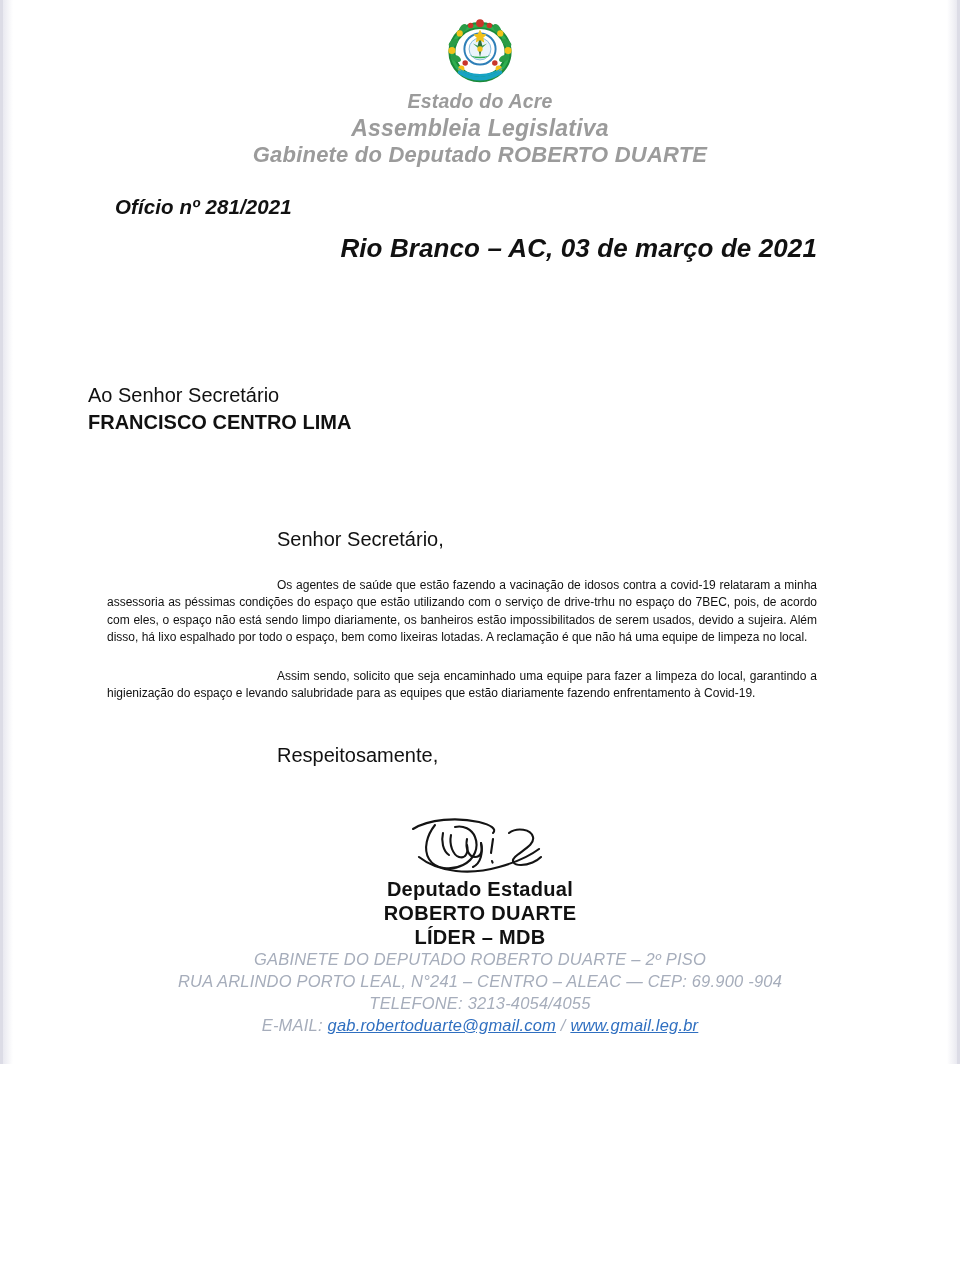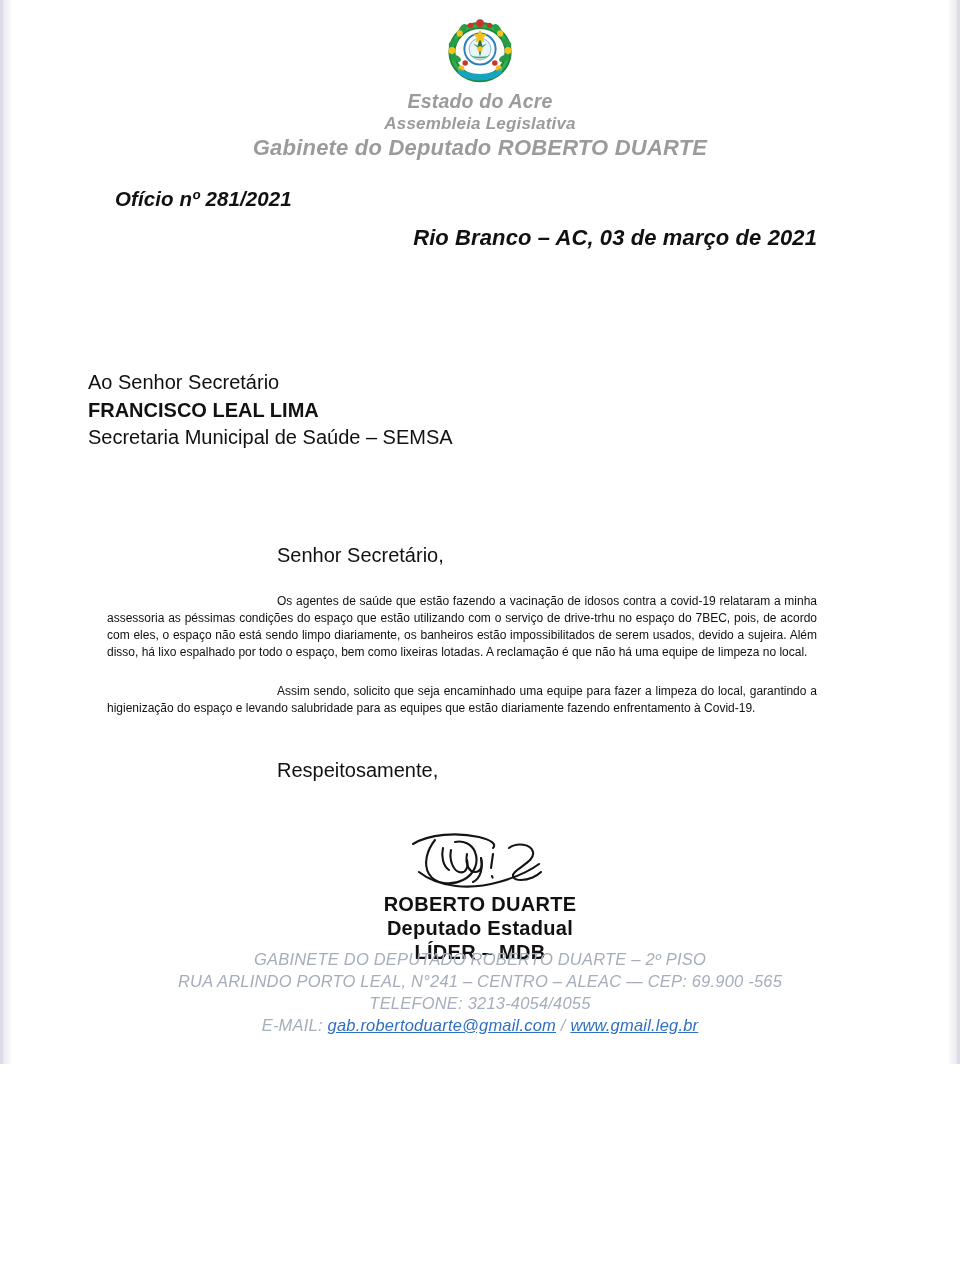--- a/index.html
+++ b/index.html
@@ -51,21 +51,21 @@
   }
   .org-lines {
     margin-top: 2px;
     color: #9b9b9b;
     font-style: italic;
     font-weight: 600;
     line-height: 1.22;
     letter-spacing: .2px;
   }
   .org-line-1 { font-size: 19.5px; }
-  .org-line-2 { font-size: 17px; text-align: center; }
+  .org-line-2 { font-size: 23px; text-align: center; }
   .org-line-3 { font-size: 22px; }
 
   
   .ref-row {
     margin-top: 26px;
     padding-left: 112px;
   }
   .oficio {
     font-style: italic;
     font-weight: bold;
@@ -73,21 +73,21 @@
     letter-spacing: .1px;
   }
   .date-row {
     margin-top: 14px;
     padding-right: 140px;
     text-align: right;
   }
   .date-text {
     font-style: italic;
     font-weight: bold;
-    font-size: 22px;
+    font-size: 26px;
     letter-spacing: .1px;
     margin-left: 40px;
   }
 
   
   .recipient {
     margin-top: 118px;
     padding-left: 85px;
     font-size: 20px;
     line-height: 1.37;
@@ -220,22 +220,21 @@
   <div class="ref-row">
     <span class="oficio">Ofício nº 281/2021</span>
   </div>
 
   <div class="date-row">
     <span class="date-text">Rio Branco – AC, 03 de março de 2021</span>
   </div>
 
   <div class="recipient">
     <div>Ao Senhor Secretário</div>
-    <div class="name">FRANCISCO LEAL LIMA</div>
-    <div>Secretaria Municipal de Saúde – SEMSA</div>
+    <div class="name">FRANCISCO CENTRO LIMA</div>
   </div>
 
   <div class="body-block">
     <p class="salutation">Senhor Secretário,</p>
     <p class="para">Os agentes de saúde que estão fazendo a vacinação de idosos contra a covid-19 relataram a minha assessoria as péssimas condições do espaço que estão utilizando com o serviço de drive-trhu no espaço do 7BEC, pois, de acordo com eles, o espaço não está sendo limpo diariamente, os banheiros estão impossibilitados de serem usados, devido a sujeira. Além disso, há lixo espalhado por todo o espaço, bem como lixeiras lotadas. A reclamação é que não há uma equipe de limpeza no local.</p>
     <p class="para">Assim sendo, solicito que seja encaminhado uma equipe para fazer a limpeza do local, garantindo a higienização do espaço e levando salubridade para as equipes que estão diariamente fazendo enfrentamento à Covid-19.</p>
     <p class="closing">Respeitosamente,</p>
   </div>
 
   <div class="signature-area">
@@ -247,26 +246,26 @@
         <path d="M46 26 C44 36 48 46 54 48 C60 50 64 44 62 36"></path>
         <path d="M62 30 C60 40 64 48 70 48 C76 48 78 42 76 34"></path>
         <path d="M76 34 C78 44 76 54 68 58"></path>
         <path d="M88 30 L86 44"></path>
         <path d="M87 52 l0.6 1.6"></path>
         <path d="M104 24 C112 18 126 20 128 28 C130 36 116 42 110 48 C106 52 108 56 116 56 C124 56 132 52 136 48"></path>
         <path d="M14 48 C34 64 66 66 94 58 C112 53 126 46 134 40"></path>
       </g>
     </svg>
     <div class="sig-lines">
+      <div>Deputado Estadual</div>
       <div>ROBERTO DUARTE</div>
-      <div>Deputado Estadual</div>
       <div>LÍDER – MDB</div>
     </div>
   </div>
 
   <div class="footer">
     <span class="f-line">GABINETE DO DEPUTADO ROBERTO DUARTE – 2º PISO</span>
-    <span class="f-line">RUA ARLINDO PORTO LEAL, N°241 – CENTRO – ALEAC — CEP: 69.900 -565</span>
+    <span class="f-line">RUA ARLINDO PORTO LEAL, N°241 – CENTRO – ALEAC — CEP: 69.900 -904</span>
     <span class="f-line">TELEFONE: 3213-4054/4055</span>
     <span class="f-line"><span>E-MAIL</span><span>: </span><a class="link" href="#">gab.robertoduarte@gmail.com</a><span> / </span><a class="link" href="#">www.gmail.leg.br</a></span>
   </div>
 
 </div>
 
 </body></html>

